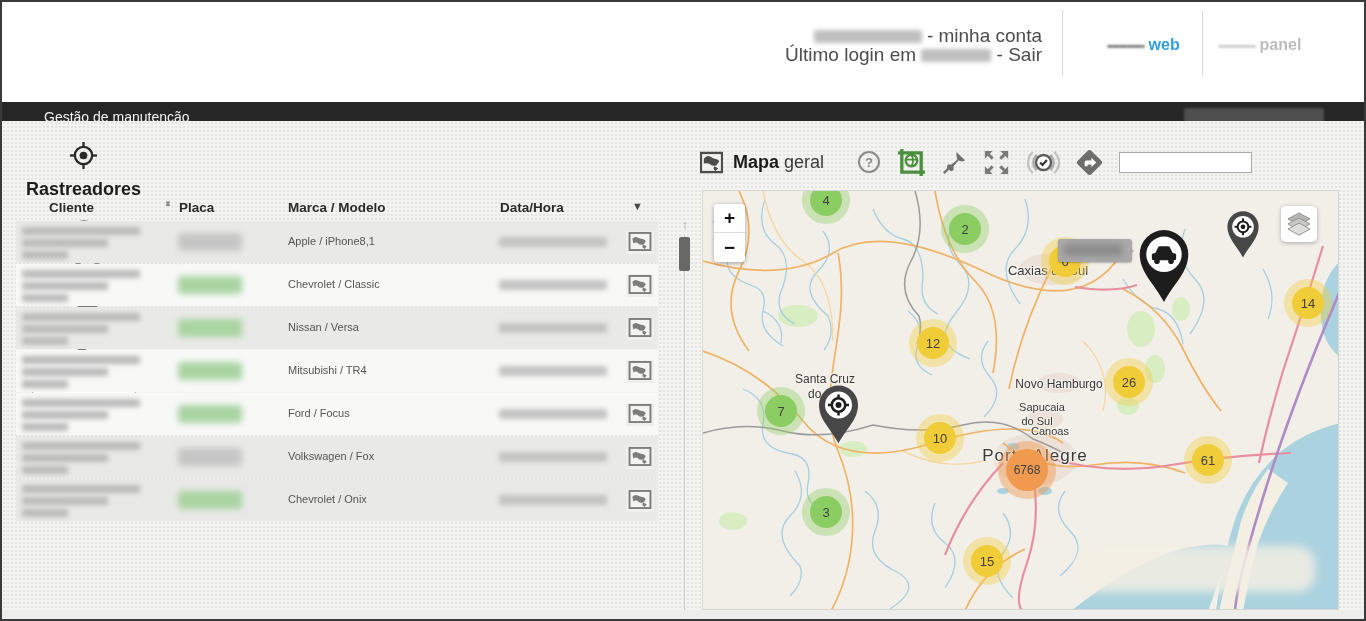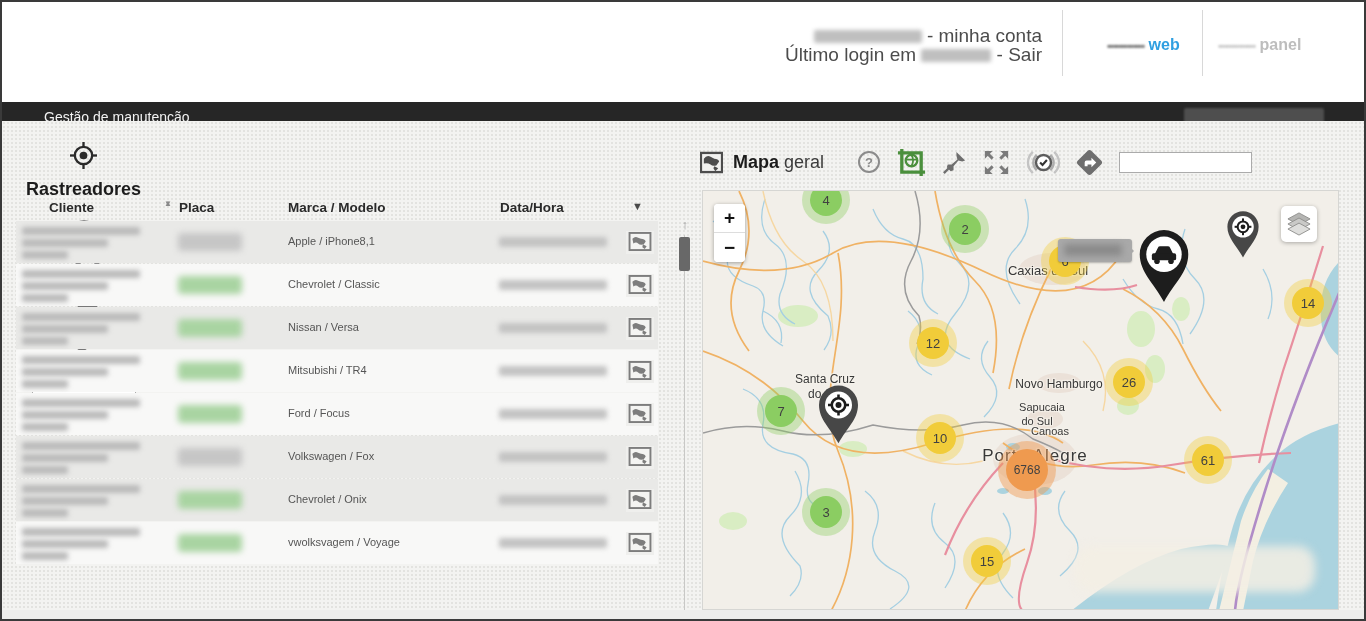--- a/index.html
+++ b/index.html
@@ -268,35 +268,20 @@
             </svg></button>
         </div>
         <div class="trow odd">
           <div class="c-client">
             <span class="rb l1"></span>
             <span class="rb l2"></span>
             <span class="rb l3"></span>
           </div>
           <span class="placa green"></span>
           <span class="c-marca">Chevrolet / Onix</span>
-          <span class="c-data"></span>
-          <button class="mapbtn"><svg width="24" height="19" viewBox="0 0 24 20">
-              <rect x="1" y="1" width="22" height="18" fill="#f4f4f2" stroke="#7d7d7d" stroke-width="2"></rect>
-              <path d="M4 7 q3 -3 6 -1 l3 1 q4 0 5 3 l-2 3 q-4 1 -6 -1 t-5 0 Z" fill="#7d7d7d"></path>
-              <path d="M15 13 l4 2 -2 3 -2.5 -2 Z" fill="#7d7d7d"></path>
-            </svg></button>
-        </div>
-        <div class="trow even">
-          <div class="c-client">
-            <span class="rb l1"></span>
-            <span class="rb l2"></span>
-            <span class="rb l3"></span>
-          </div>
-          <span class="placa green"></span>
-          <span class="c-marca">vwolksvagem / Voyage</span>
           <span class="c-data"></span>
           <button class="mapbtn"><svg width="24" height="19" viewBox="0 0 24 20">
               <rect x="1" y="1" width="22" height="18" fill="#f4f4f2" stroke="#7d7d7d" stroke-width="2"></rect>
               <path d="M4 7 q3 -3 6 -1 l3 1 q4 0 5 3 l-2 3 q-4 1 -6 -1 t-5 0 Z" fill="#7d7d7d"></path>
               <path d="M15 13 l4 2 -2 3 -2.5 -2 Z" fill="#7d7d7d"></path>
             </svg></button>
         </div>
       </div>
 
     <div class="vscroll">

